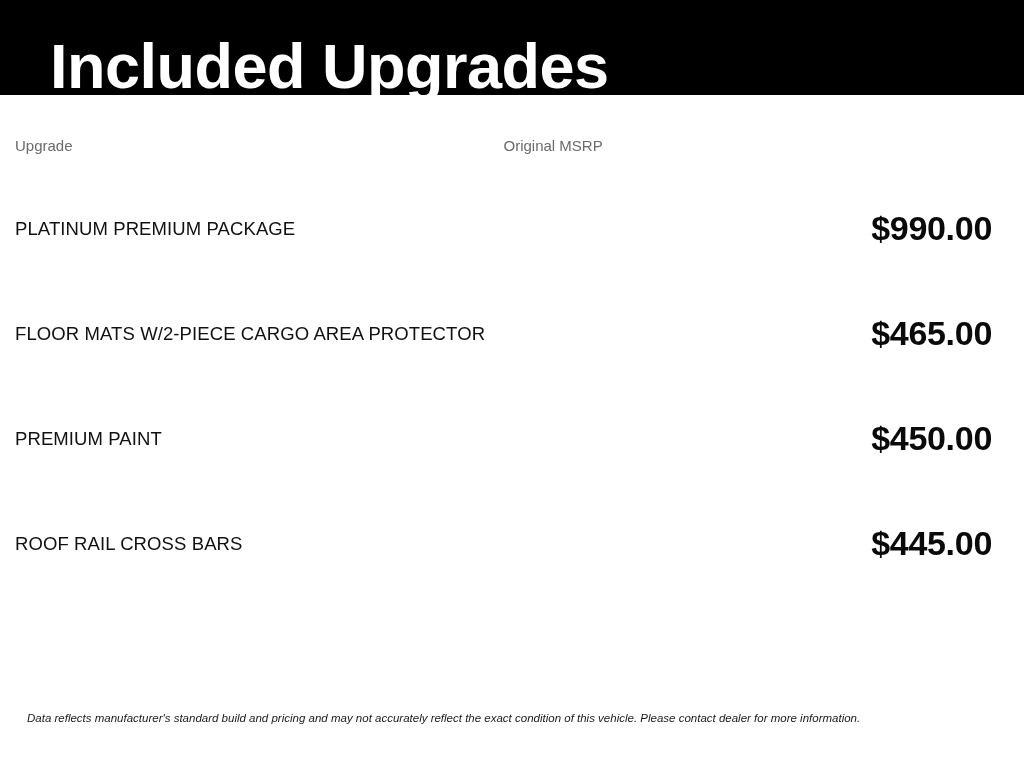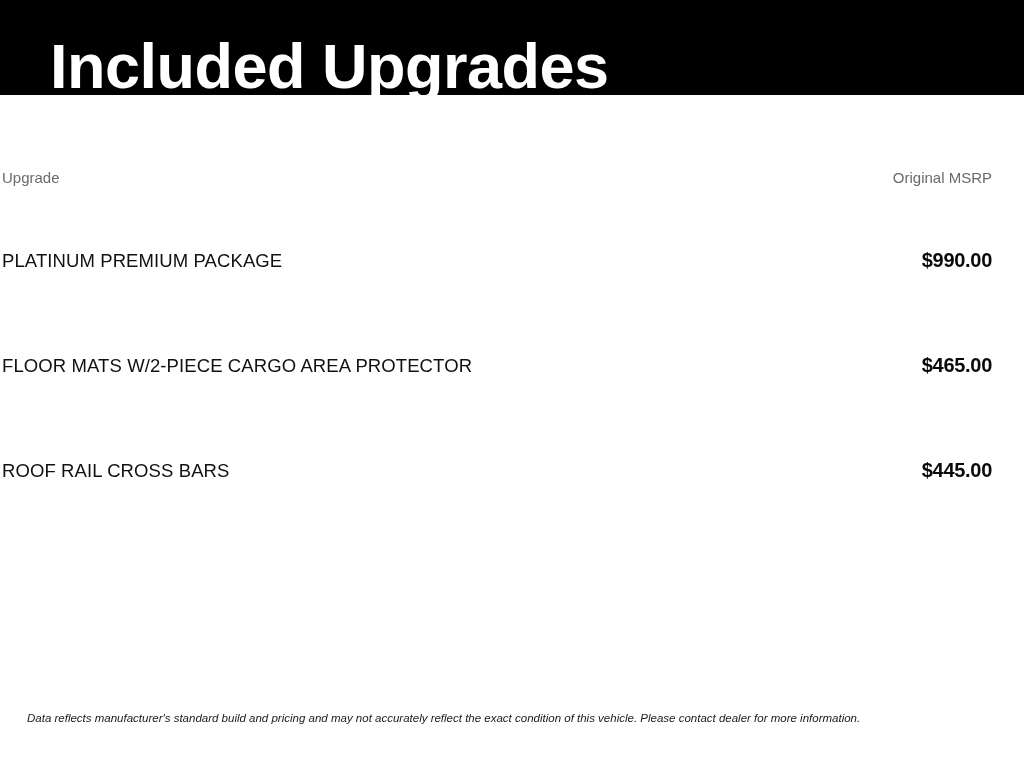--- a/index.html
+++ b/index.html
@@ -41,45 +41,45 @@
     font-size: 63px;
     font-weight: bold;
     letter-spacing: -0.5px;
     line-height: 80px;
     white-space: nowrap;
   }
 
   
   .table-wrap {
     position: absolute;
-    top: 146px;
+    top: 114px;
     left: 0;
     width: 1024px;
-    padding: 0 32px 0 2px;
+    padding: 0 32px 0 15px;
     box-sizing: border-box;
   }
 
   .table {
     width: 100%;
     border-collapse: collapse;
     table-layout: fixed;
   }
 
   .table th,
   .table td {
     padding: 0;
     border: 0;
     vertical-align: middle;
   }
 
   .col-head-upgrade {
     text-align: left;
   }
   .col-head-msrp {
-    text-align: right;
+    text-align: left;
   }
 
   .head-row th {
     height: 62px;
     font-size: 15px;
     font-weight: normal;
     color: #6b6b6b;
     font-family: "Liberation Sans", sans-serif;
   }
 
@@ -92,21 +92,21 @@
     text-align: left;
     font-size: 18.5px;
     font-weight: normal;
     color: #111111;
     letter-spacing: 0.1px;
     white-space: nowrap;
   }
 
   .cell-price {
     text-align: right;
-    font-size: 20px;
+    font-size: 34px;
     font-weight: bold;
     color: #0a0a0a;
     letter-spacing: -0.3px;
     white-space: nowrap;
   }
 
   .disclaimer {
     position: absolute;
     left: 27px;
     top: 711px;
@@ -138,20 +138,24 @@
       <tbody>
         <tr class="data-row">
           <td class="cell-name">PLATINUM PREMIUM PACKAGE</td>
           <td class="cell-price">$990.00</td>
         </tr>
         <tr class="data-row">
           <td class="cell-name">FLOOR MATS W/2-PIECE CARGO AREA PROTECTOR</td>
           <td class="cell-price">$465.00</td>
         </tr>
         <tr class="data-row">
+          <td class="cell-name">PREMIUM PAINT</td>
+          <td class="cell-price">$450.00</td>
+        </tr>
+        <tr class="data-row">
           <td class="cell-name">ROOF RAIL CROSS BARS</td>
           <td class="cell-price">$445.00</td>
         </tr>
       </tbody>
     </table>
   </div>
 
   <div class="disclaimer">Data reflects manufacturer's standard build and pricing and may not accurately reflect the exact condition of this vehicle. Please contact dealer for more information.</div>
 
 </div>

